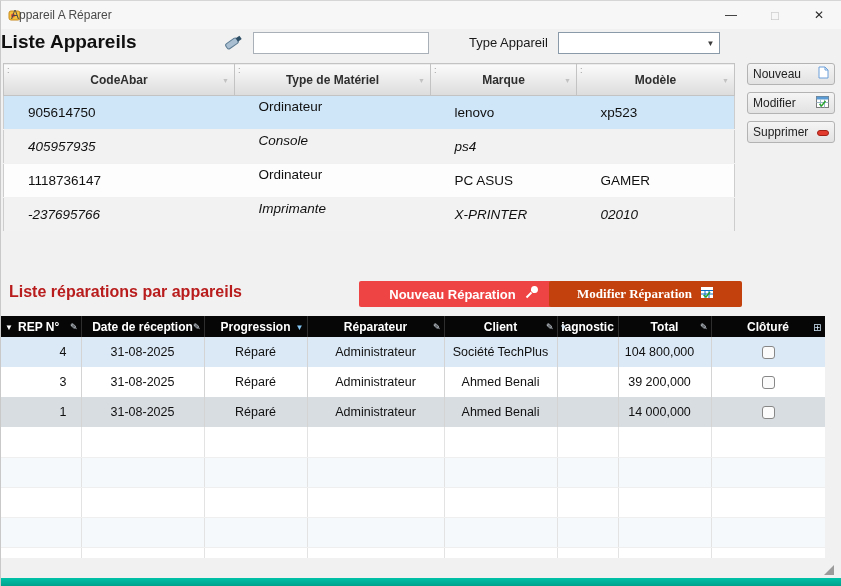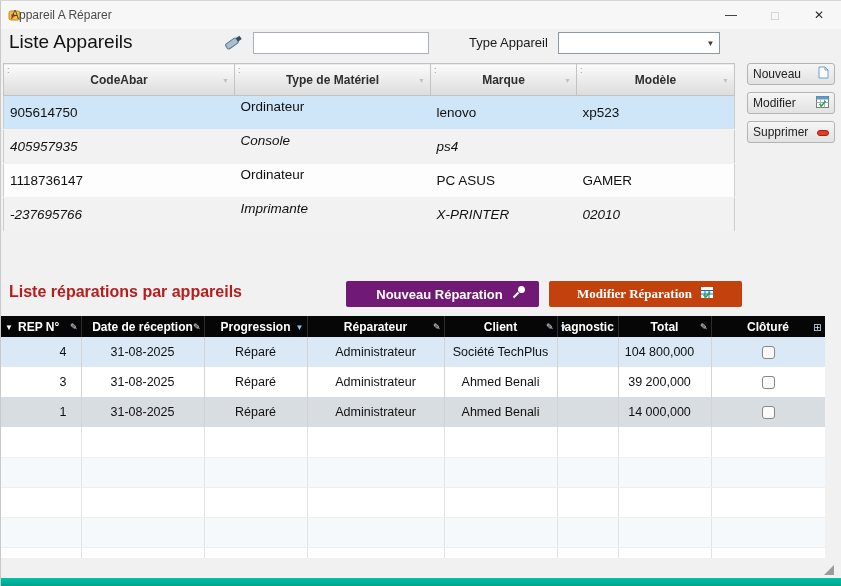--- a/index.html
+++ b/index.html
@@ -11,55 +11,55 @@
   }
   
   .titlebar { position: absolute; top: 0; left: 0; right: 0; height: 28px; background: #f7f7f7; }
   .app-icon { position: absolute; left: 7px; top: 7px; width: 13px; height: 13px; }
   .title { position: absolute; left: 10px; top: 0; line-height: 28px; font-size: 12px; color: #4a4a4a; }
   .win-controls { position: absolute; right: 0; top: 0; height: 28px; display: flex; }
   .wbtn { width: 44px; height: 28px; display: flex; align-items: center; justify-content: center; cursor: default; }
   .wbtn .glyph { font-size: 12px; color: #2b2b2b; }
   .wbtn .glyph.max { color: #bdbdbd; font-size: 13px; }
   
-  .h1 { position: absolute; left: 8px; top: 30px; font-size: 19px; font-weight: normal; color: #101010; }
+  .h1 { position: absolute; left: 0; top: 30px; font-size: 19px; font-weight: bold; color: #101010; }
   .scanner { position: absolute; left: 221px; top: 30px; width: 24px; height: 22px; }
   .search { position: absolute; left: 252px; top: 31px; width: 176px; height: 22px;
     border: 1px solid #aab0b8; background: #fff; font-size: 13px; padding: 0 4px;
     font-family: inherit; outline: none; }
   .type-label { position: absolute; left: 468px; top: 34px; font-size: 13px; color: #1a1a1a; }
   .combo { position: absolute; left: 557px; top: 31px; width: 162px; height: 22px;
     background: #fff; border: 1px solid #8a9aa8; display: flex; align-items: center; }
   .combo-val { flex: 1; font-size: 12px; padding-left: 4px; }
   .combo-arrow { width: 17px; text-align: center; font-size: 8px; color: #3a3a3a; }
   
   .appareils-table { position: absolute; left: 2px; top: 62px; width: 731px;
     border-collapse: collapse; table-layout: fixed; border: 1px solid #cdcdcd; }
   .appareils-table th { height: 32px; background: linear-gradient(#fbfbfb, #dcdcdc);
     border: 1px solid #c3c3c3; font-size: 12px; font-weight: bold; color: #2e2e2e;
     text-align: center; position: relative; }
   .hdots { position: absolute; left: 3px; top: 1px; font-size: 9px; color: #9a9a9a; font-weight: normal; }
   .hfunnel { position: absolute; right: 5px; top: 50%; transform: translateY(-50%);
     font-size: 7px; color: #c2c2c2; }
-  .appareils-table td { height: 34px; font-size: 13.5px; color: #101010; padding: 0 6px;
+  .appareils-table td { height: 34px; font-size: 13.5px; color: #101010; padding: 0 24px;
     vertical-align: middle; background: #fdfdfd; border-bottom: 1px solid #f1f1f1; overflow: hidden; white-space: nowrap; }
   .appareils-table tr.alt td { background: #f2f2f2; font-style: italic; }
   .appareils-table tr.selected td { background: #cfe6f8; }
   .appareils-table td.type-cell { vertical-align: top; padding-top: 3px; }
   
   .side-actions { position: absolute; left: 746px; top: 62px; width: 90px; }
   .abtn { display: flex; width: 88px; height: 22px; margin-bottom: 7px; align-items: center;
     justify-content: space-between; padding: 0 5px; font-family: inherit; font-size: 12px; color: #222;
     background: linear-gradient(#f5f5f5, #e2e2e2); border: 1px solid #b3b3b3; border-radius: 3px; cursor: default; }
   
   .h2 { position: absolute; left: 8px; top: 282px; font-size: 16px; font-weight: bold; color: #b91c1c; }
   .big-btn { position: absolute; top: 280px; width: 193px; height: 26px; border: none; border-radius: 2px;
     color: #fff; font-family: inherit; font-size: 13px; font-weight: bold;
     display: flex; align-items: center; justify-content: center; gap: 8px; cursor: default; }
-  .btn-green { left: 345px; background: #701a75; padding-left: 16px; }
+  .btn-green { left: 358px; background: #ef4444; padding-left: 16px; }
   .btn-blue { left: 548px; background: #c2410c; font-family: Liberation Serif, serif; }
   
   .repairs-wrap { position: absolute; left: 0; top: 315px; width: 824px; height: 242px;
     overflow: hidden; background: #fdfdfd; }
   .repairs-table { width: 824px; border-collapse: collapse; table-layout: fixed; }
   .repairs-table th { height: 21px; background: #060606; color: #fff; font-size: 12px;
     font-weight: bold; text-align: center; position: relative; border-right: 1px solid #2e2e2e;
     overflow: hidden; white-space: nowrap; }
   .repairs-table th.first { text-align: left; padding-left: 17px; }
   .lead-funnel { position: absolute; left: 4px; top: 50%; transform: translateY(-50%);

